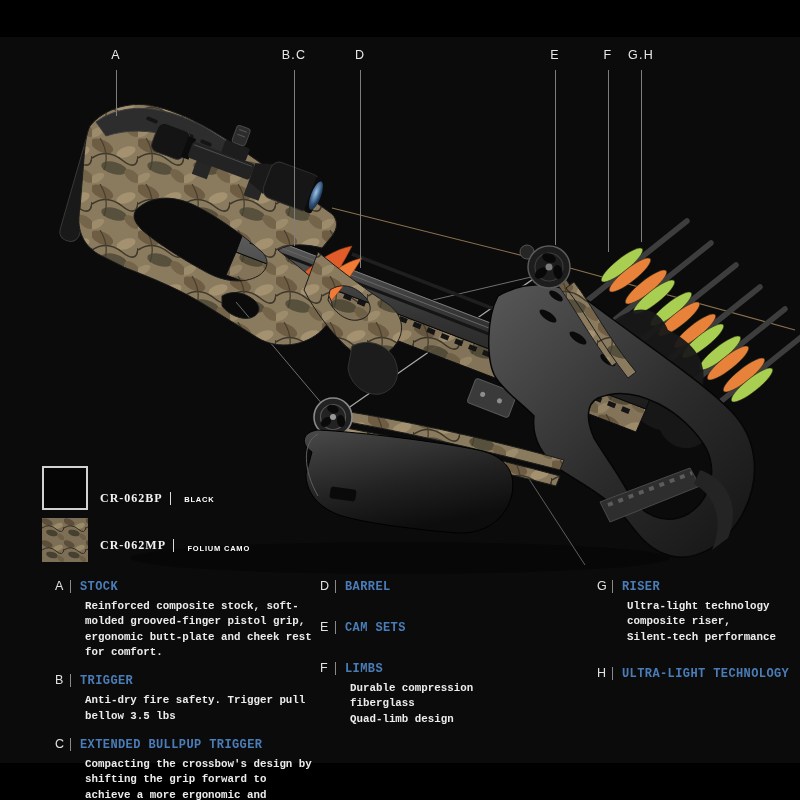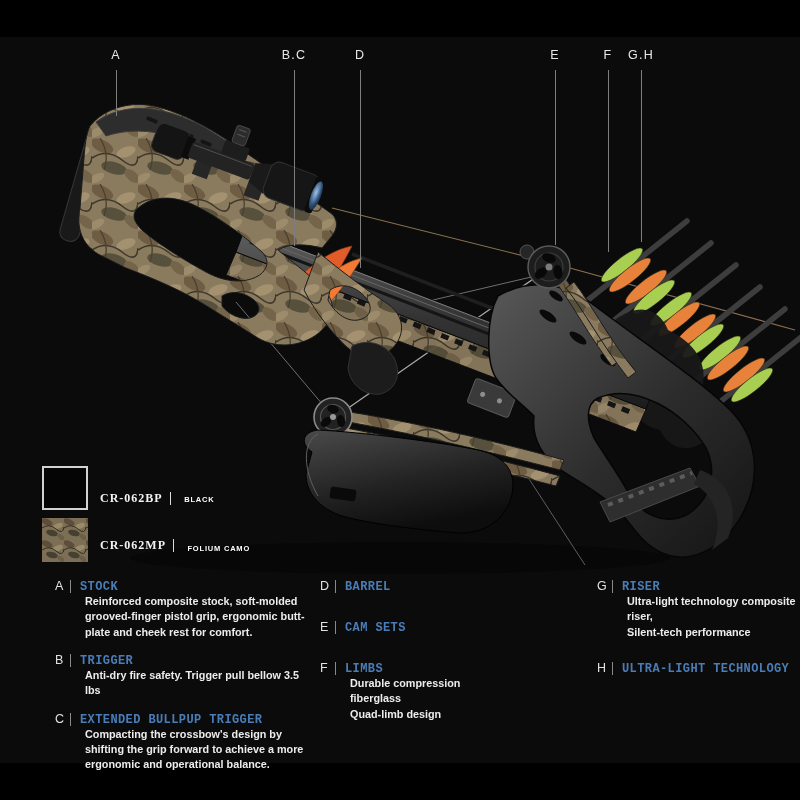--- a/index.html
+++ b/index.html
@@ -41,22 +41,22 @@
   .col2{left:320px;width:262px;}
   .col3{left:597px;width:200px;}
   .col1 .sec + .sec{margin-top:13px;}
   .col2 .sec + .sec{margin-top:26px;}
   .col3 .sec + .sec{margin-top:21px;}
   .sec-head{display:flex;align-items:baseline;}
   .sec-letter{width:15px;color:#e2e2e2;font-size:12.5px;font-weight:400;flex:0 0 auto;}
   .sep{width:1px;height:13px;background:#8a8a8a;margin:0 9px 0 0;align-self:center;flex:0 0 auto;}
   .sec-title{font-family:Liberation Mono, monospace;font-weight:700;color:#4a7db8;
              font-size:12px;letter-spacing:0.4px;white-space:nowrap;}
-  .sec-desc{margin-left:30px;color:#ececec;font-size:10.8px;
-            font-weight:700;line-height:1.42;white-space:pre-line;}
+  .sec-desc{margin-left:30px;margin-top:5px;color:#ececec;font-size:10.8px;
+            font-weight:700;line-height:1.42;white-space:pre-line;font-family:Liberation Mono, monospace;}
 </style>
 </head>
 <body>
 
 <div class="stage"></div>
 <div class="letterbox top"></div>
 <div class="letterbox bottom"></div>
 
 <div class="co-label co0l">A</div>
 <div class="co-label co1l">B.C</div>

